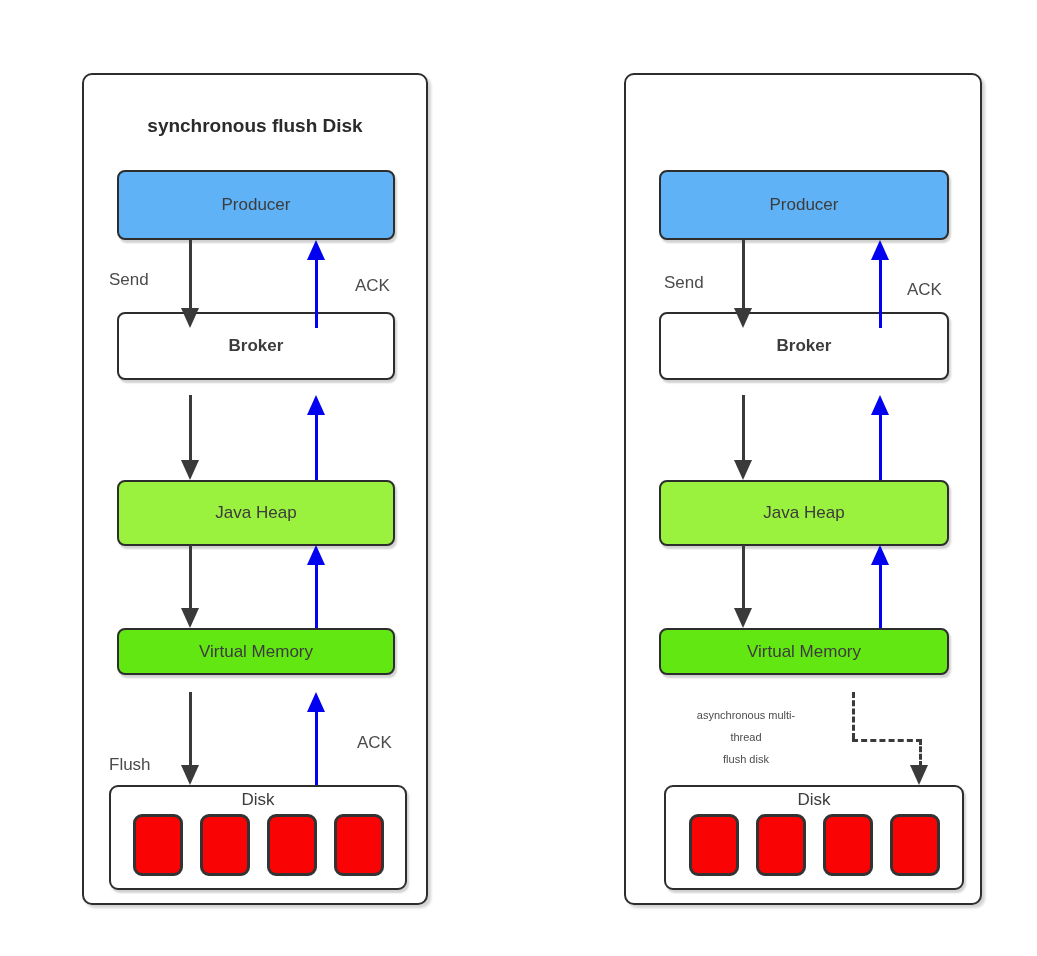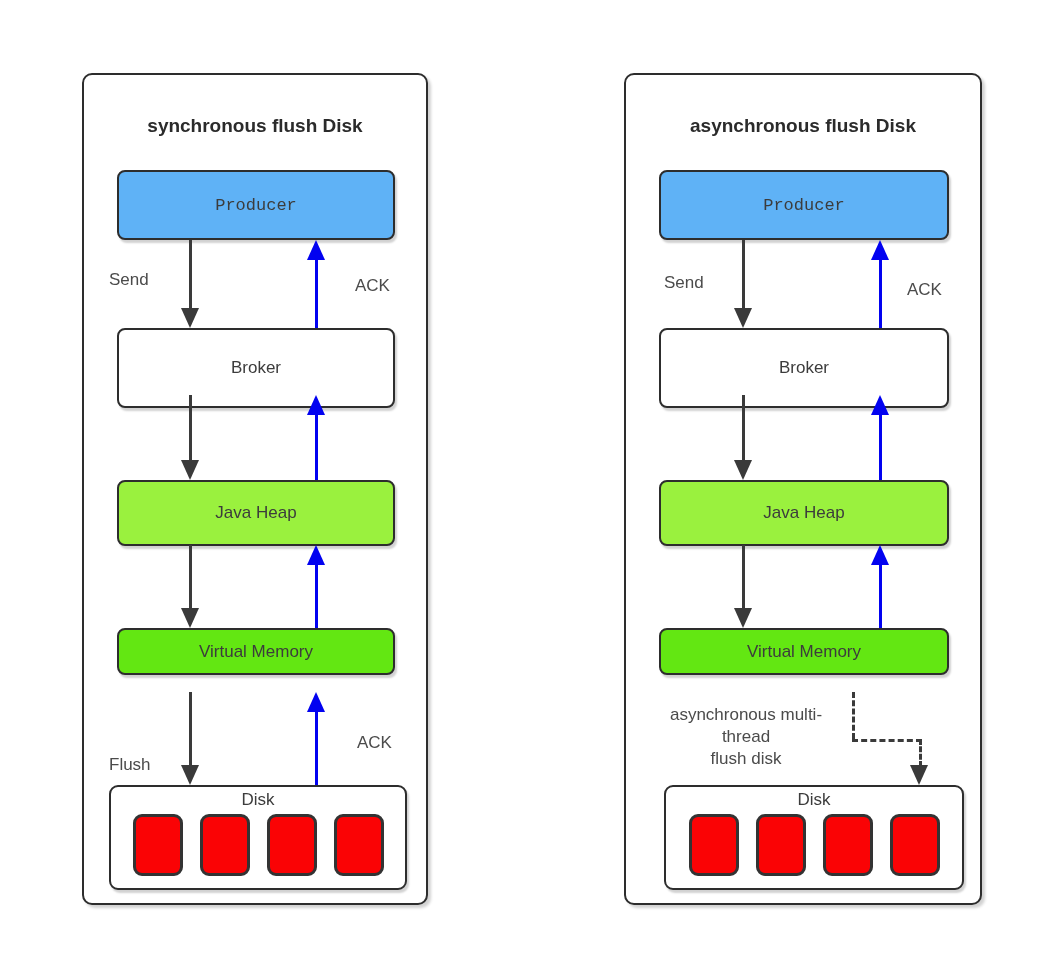--- a/index.html
+++ b/index.html
@@ -24,22 +24,22 @@
     position:absolute;top:40px;left:0;right:0;margin:0;text-align:center;
     font-size:19px;font-weight:bold;color:var(--title-text);
   }
   .node{
     position:absolute;left:33px;right:31px;box-sizing:border-box;
     border:2px solid var(--border);border-radius:8px;
     display:flex;align-items:center;justify-content:center;
     font-size:17px;color:var(--text);
     box-shadow:2px 3px 2px rgba(0,0,0,0.18);
   }
-  .producer{top:95px;height:70px;background:var(--producer-fill);font-family:Liberation Mono, monospace;}
-  .broker{top:253px;height:80px;background:var(--broker-fill);}
+  .producer{top:95px;height:70px;background:var(--producer-fill);}
+  .broker{top:237px;height:68px;background:var(--broker-fill);font-weight:bold;}
   .java-heap{top:405px;height:66px;background:var(--java-heap-fill);}
   .virtual-memory{top:553px;height:47px;background:var(--virtual-memory-fill);}
   .disk{
     position:absolute;top:710px;height:105px;box-sizing:border-box;background:#ffffff;
     border:2px solid var(--border);border-radius:9px;
     box-shadow:2px 3px 2px rgba(0,0,0,0.18);
   }
   .p1 .disk{left:25px;width:298px;}
   .p2 .disk{left:38px;width:300px;}
   .disk-label{text-align:center;font-size:17px;color:var(--text);margin-top:2px;line-height:22px;}
@@ -79,21 +79,21 @@
   
   .edge-label{position:absolute;font-size:17px;color:var(--label-text);}
   .p1 .lbl-send{left:25px;top:195px;}
   .p1 .lbl-ack1{left:271px;top:201px;}
   .p1 .lbl-flush{left:25px;top:680px;}
   .p1 .lbl-ack2{left:273px;top:658px;}
   .p2 .lbl-send{left:38px;top:198px;}
   .p2 .lbl-ack1{left:281px;top:205px;}
   .async-note{
     position:absolute;top:629px;left:8px;width:224px;text-align:center;
-    font-size:17px;line-height:22px;color:var(--label-text);white-space:pre-line;
+    font-size:11px;line-height:22px;color:var(--label-text);white-space:pre-line;
   }
 </style>
 </head>
 <body>
 
 <section class="panel p1">
   <h2 class="title">synchronous flush Disk</h2>
 
   <div class="node producer">
     <span>Producer</span>
@@ -138,21 +138,20 @@
   <div class="head up blue blue-head g4"></div>
   <div class="vline blue blue-line g4"></div>
 
   <span class="edge-label lbl-send">Send</span>
   <span class="edge-label lbl-ack1">ACK</span>
   <span class="edge-label lbl-flush">Flush</span>
   <span class="edge-label lbl-ack2">ACK</span>
 </section>
 
 <section class="panel p2">
-  <h2 class="title">asynchronous flush Disk</h2>
 
   <div class="node producer">
     <span>Producer</span>
   </div>
   <div class="node broker">
     <span>Broker</span>
   </div>
   <div class="node java-heap">
     <span>Java Heap</span>
   </div>

